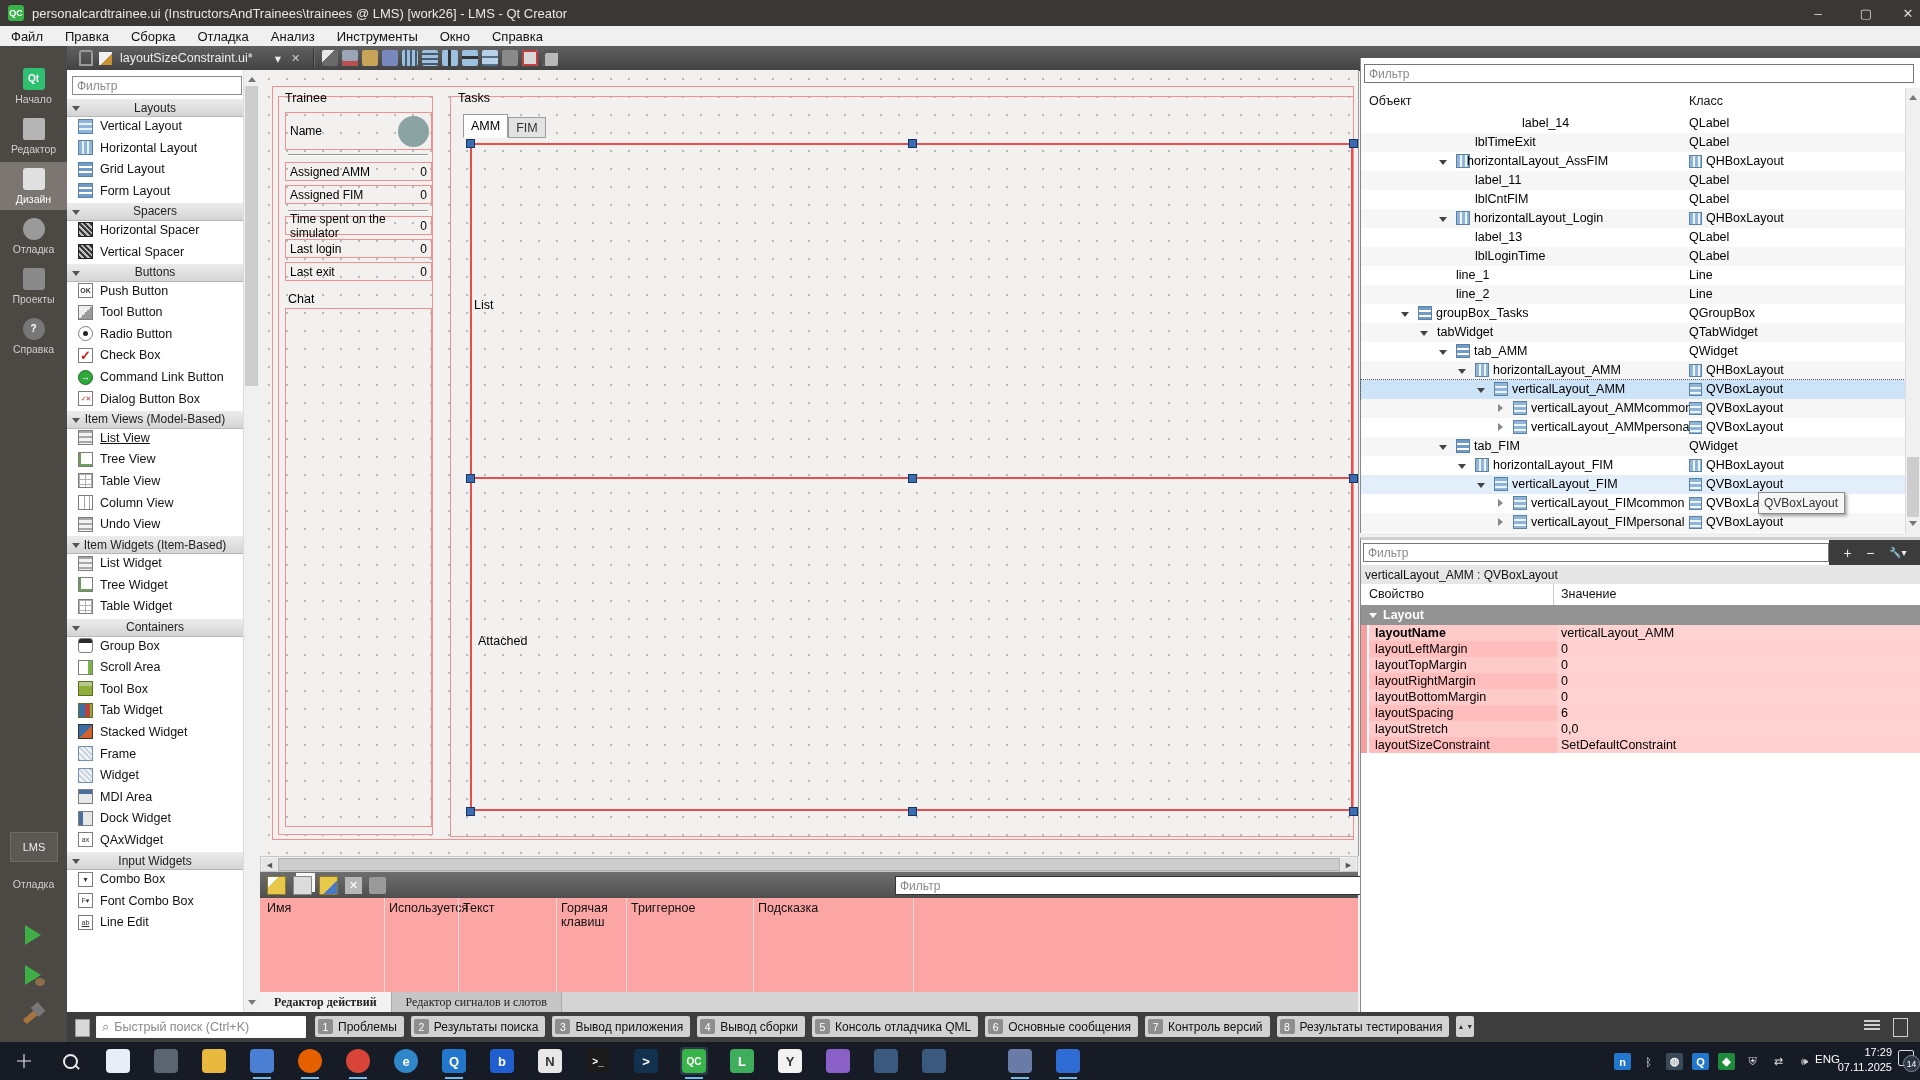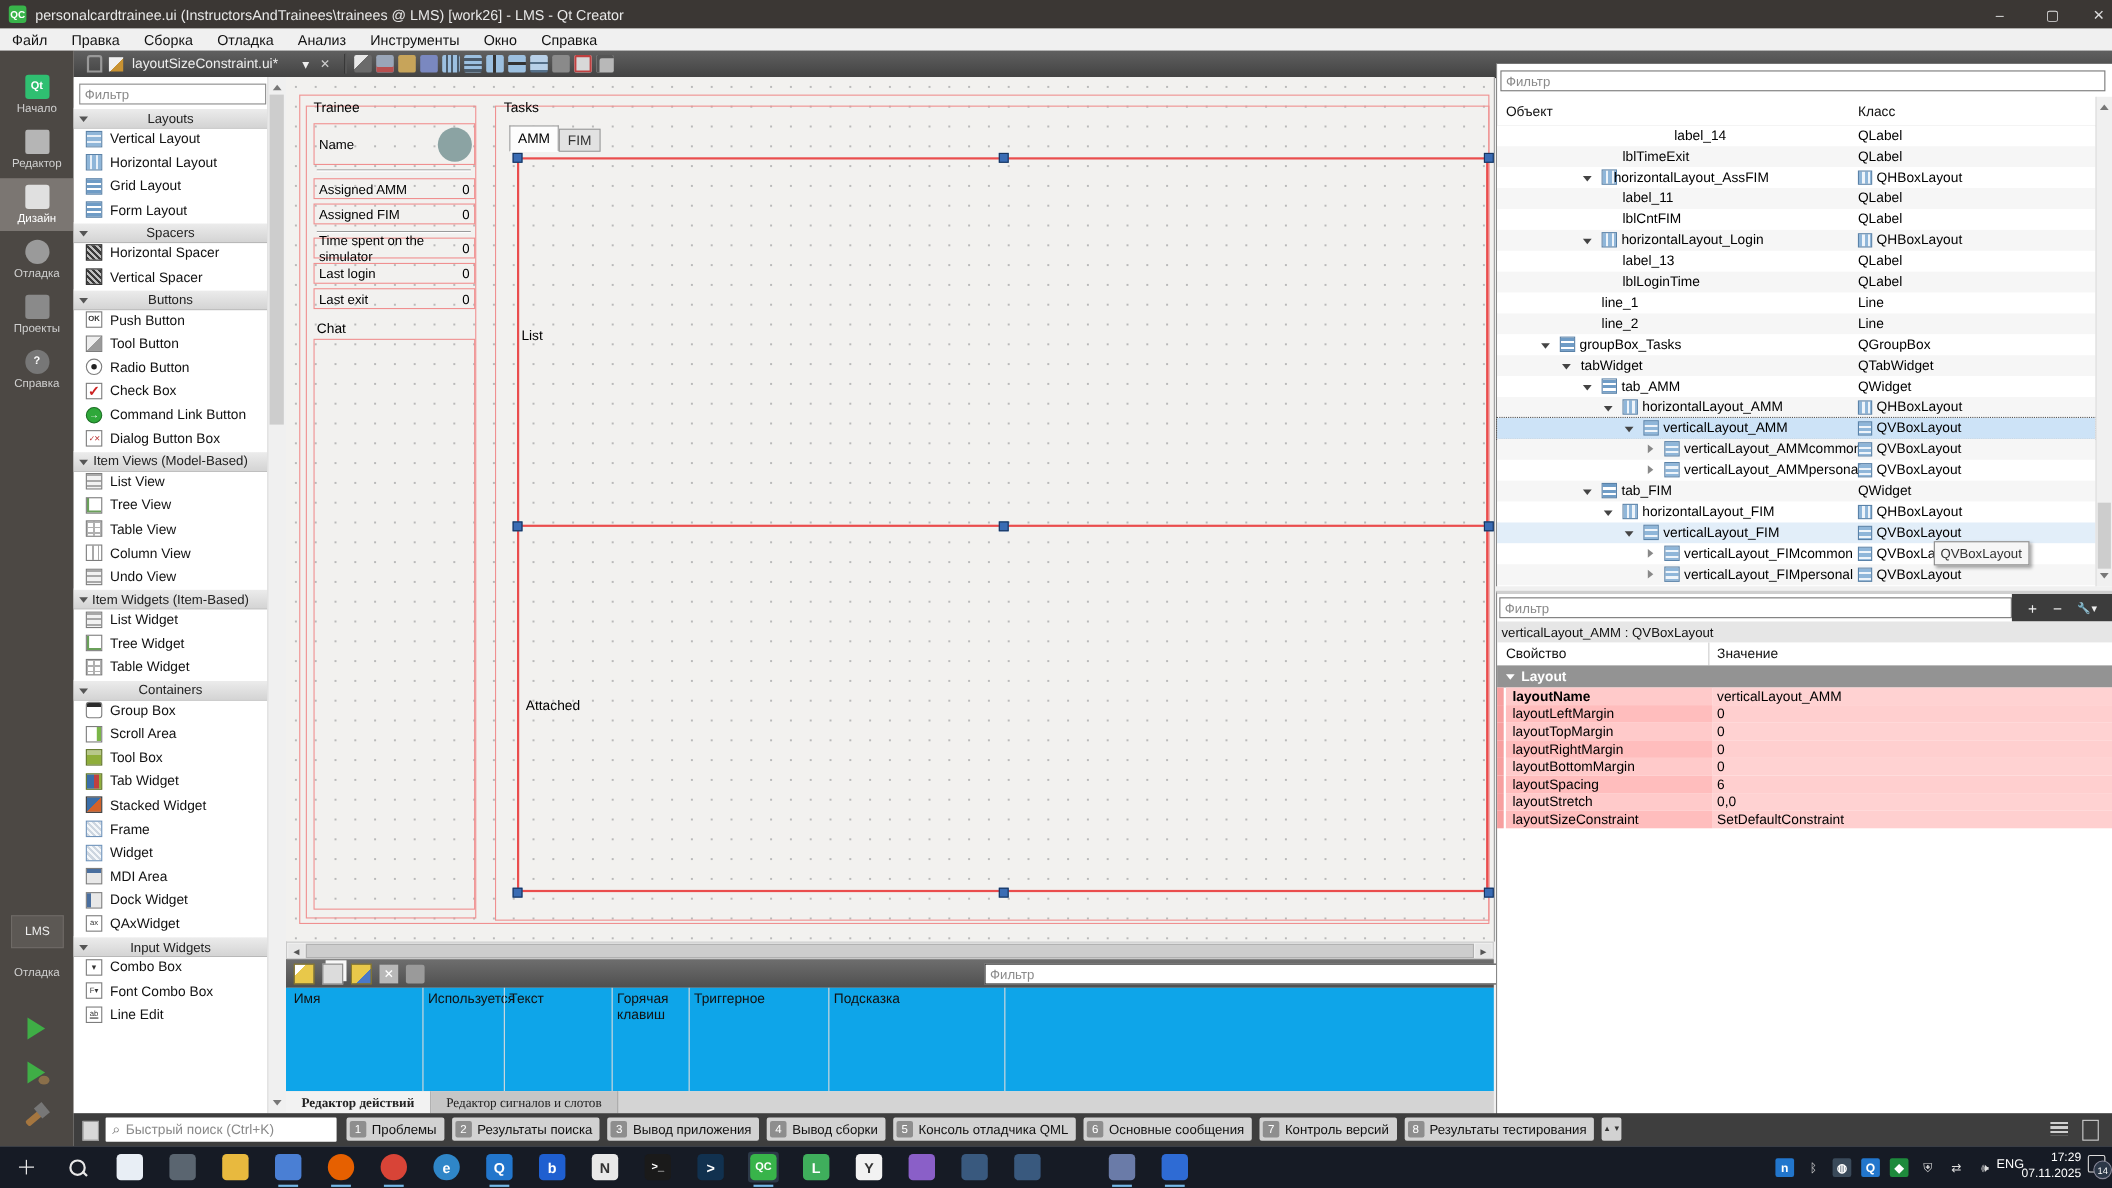--- a/index.html
+++ b/index.html
@@ -119,21 +119,21 @@
   
   #actionbar{left:260px;top:872px;width:1098px;height:26px;background:linear-gradient(#6e6e6e,#4f4f4f);display:flex;align-items:center;}
   .act-ico{width:17px;height:17px;margin-left:7px;flex:none;}
   .ai-new{background:linear-gradient(135deg,#fff 30%,#e8c84a 30%);border:1px solid #8a7a2a;}
   .ai-copy{background:#dcdcdc;box-shadow:3px -3px 0 #f8f8f8;border:1px solid #888;}
   .ai-edit{background:linear-gradient(135deg,#e8c84a 60%,#4a78c8 60%);border:1px solid #8a7a2a;}
   .ai-del{background:#b8b8b8;color:#fff;font-size:11px;display:flex;align-items:center;justify-content:center;}
   .ai-cfg{background:#9a9a9a;border-radius:2px;}
   #act-filter{position:absolute;left:635px;top:4px;width:456px;height:17px;background:#fff;border:1px solid #333;
               font-size:12px;color:#8a8a8a;display:flex;align-items:center;padding:0 4px;}
-  #act-table{left:260px;top:898px;width:1098px;height:94px;background:#0ea5e9;}
+  #act-table{left:260px;top:898px;width:1098px;height:94px;background:#fca5a5;}
   .act-col{position:absolute;top:0;height:22px;font-size:12.5px;color:#111;padding:3px 0 0 5px;box-sizing:border-box;}
   .act-div{position:absolute;top:0;width:1px;height:94px;background:#dcdcdc;}
   #act-tabs{left:260px;top:992px;width:1098px;height:20px;background:#d4d4d4;display:flex;font-family:Liberation Serif, serif;}
   .etab{height:20px;padding:0 14px;font-size:12px;display:flex;align-items:center;background:#c6c6c6;border-right:1px solid #aaa;color:#222;}
   .etab.active{background:#f2f2f2;font-weight:bold;}
   
   #objinsp{left:1360px;top:58px;width:560px;height:475px;background:#fff;border-left:1px solid #888;}
   .panel-filter{position:absolute;background:#fff;border:1px solid #777;font-size:12px;color:#8a8a8a;
                 display:flex;align-items:center;padding:0 4px;box-sizing:border-box;}
   #oi-head{position:absolute;left:0;top:30px;width:560px;height:26px;border-bottom:1px solid #d0d0d0;font-size:12.5px;color:#111;}
@@ -335,21 +335,21 @@
           <span>Command Link Button</span>
         </div>
         <div class="wb-item" style="top: 318.1px;">
           <div class="wi wi-dlgbox"></div>
           <span>Dialog Button Box</span>
         </div>
         <div class="wb-hdr" style="top: 339.7px;">
           <div class="hchev"></div>
           <span>Item Views (Model-Based)</span>
         </div>
-        <div class="wb-item" style="top: 357.2px;">
+        <div class="wb-item" style="top: 357.2px; text-decoration: underline;">
           <div class="wi wi-list"></div>
           <span>List View</span>
         </div>
         <div class="wb-item" style="top: 378.8px;">
           <div class="wi wi-tree"></div>
           <span>Tree View</span>
         </div>
         <div class="wb-item" style="top: 400.4px;">
           <div class="wi wi-table"></div>
           <span>Table View</span>

